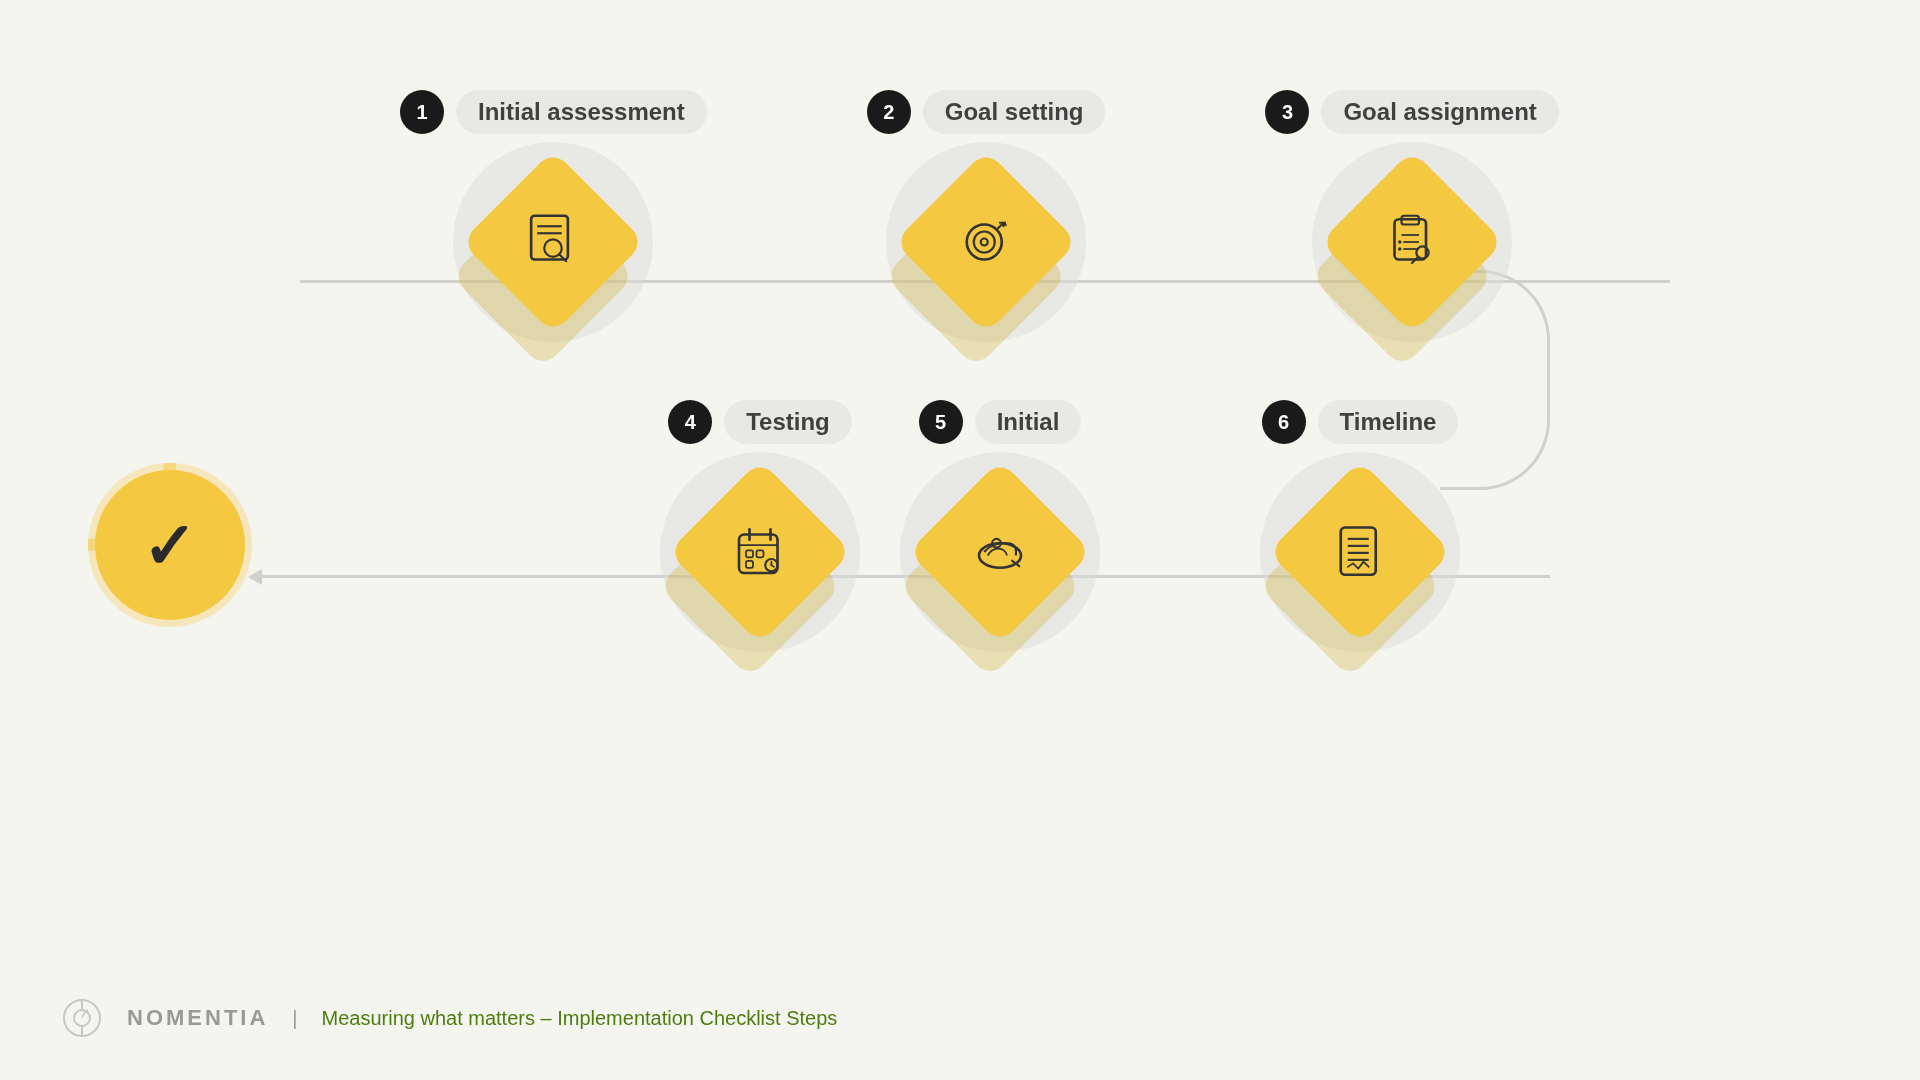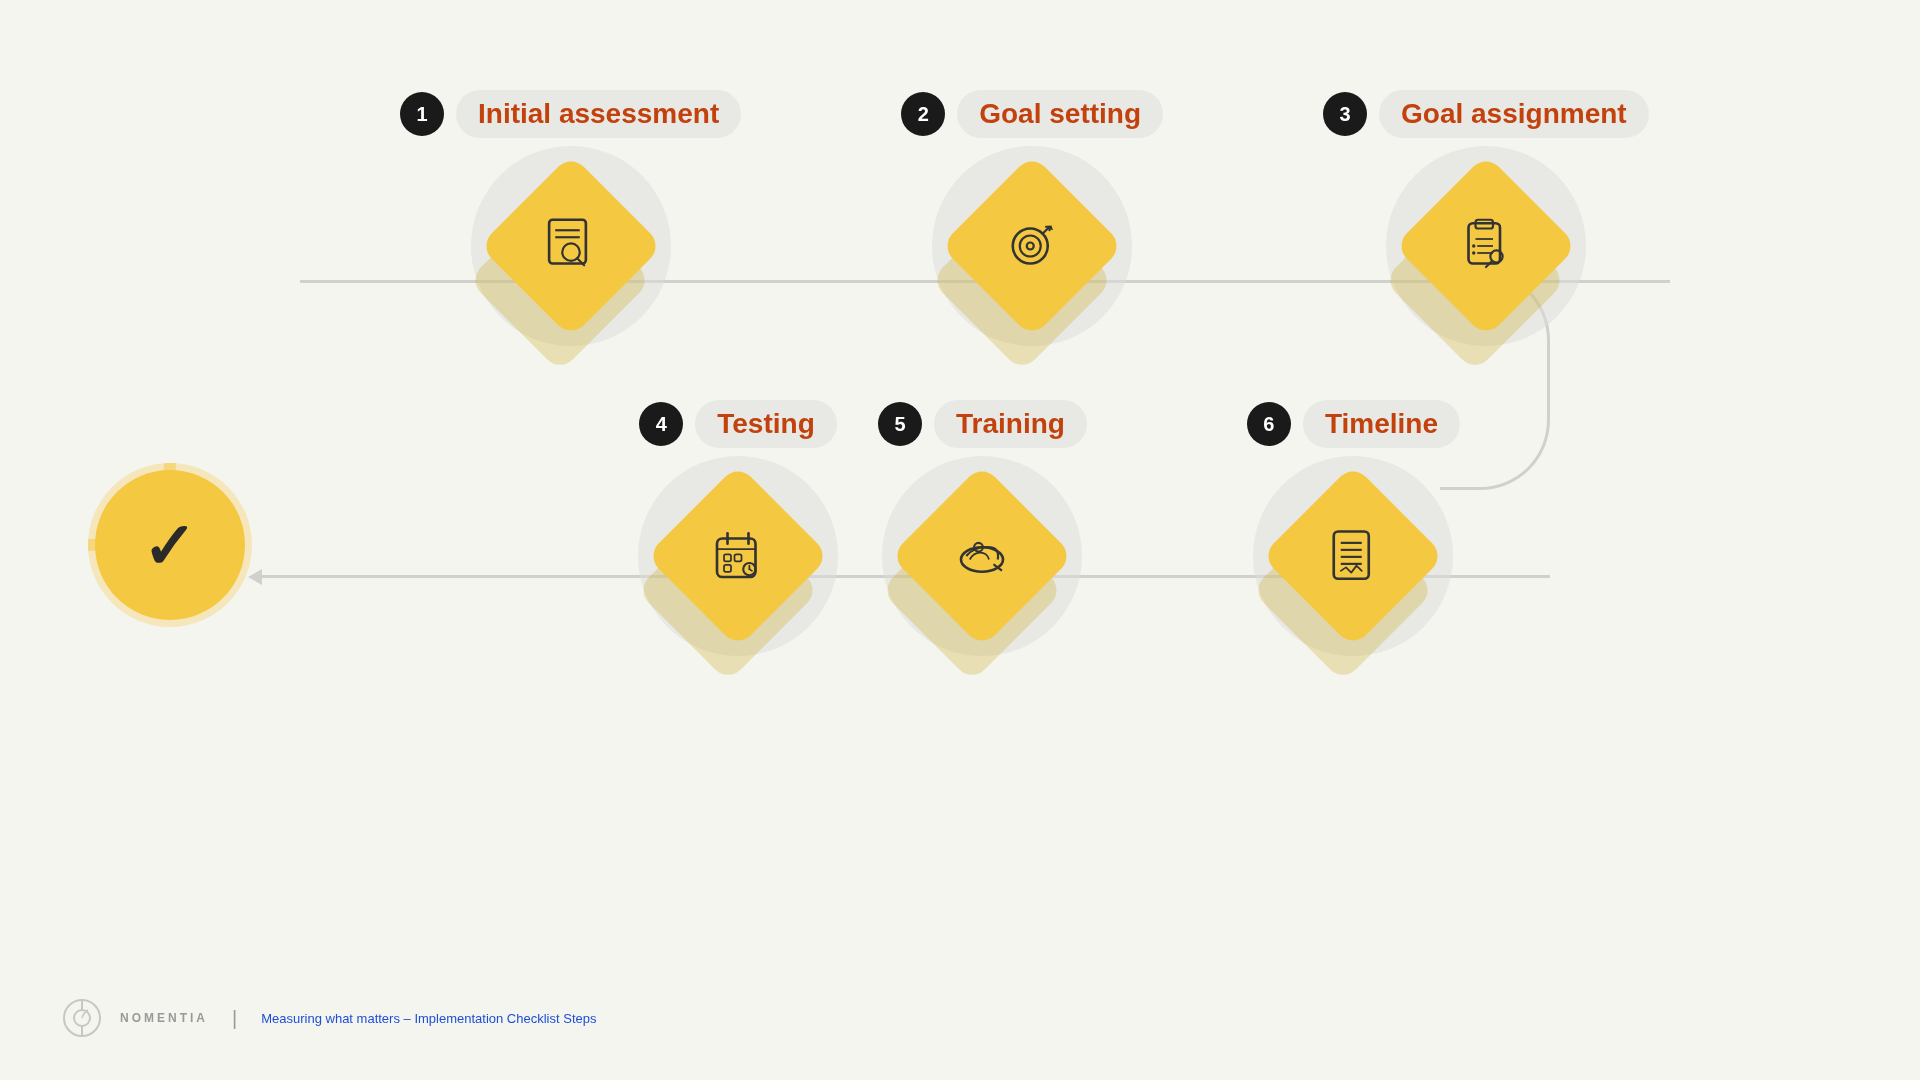--- a/index.html
+++ b/index.html
@@ -51,23 +51,23 @@
       display: flex;
       align-items: center;
       justify-content: center;
       flex-shrink: 0;
     }
 
     .step-label-bubble {
       background: #e8e8e4;
       border-radius: 30px;
       padding: 8px 22px;
-      font-size: 28px;
+      font-size: 24px;
       font-weight: 700;
-      color: #c2410c;
+      color: #404040;
       white-space: nowrap;
     }
 
     .diamond-bg {
       width: 130px;
       height: 130px;
       background: #f5c842;
       transform: rotate(45deg);
       border-radius: 18px;
       position: absolute;
@@ -104,36 +104,37 @@
       gap: 16px;
     }
 
     .logo-icon {
       width: 44px;
       height: 44px;
       opacity: 0.5;
     }
 
     .logo-text {
-      font-size: 12px;
+      font-size: 22px;
       font-weight: 700;
       color: #999;
       letter-spacing: 3px;
       text-transform: uppercase;
+      margin-left: 7px;
     }
 
     .divider {
       color: #999;
       font-size: 20px;
       margin: 0 8px;
     }
 
     .tagline {
-      font-size: 13px;
-      color: #1d4ed8;
+      font-size: 20px;
+      color: #4d7c0f;
     }
 
     
     .icon-svg {
       width: 70px;
       height: 70px;
       position: relative;
       z-index: 2;
     }
   </style>
@@ -266,21 +267,21 @@
           </div>
         </div>
       </div>
 
       <div class="step-item" style="margin-left: 0; order: 2;">
         <div class="step-header">
           <div class="step-number">
             <span>5</span>
           </div>
           <div class="step-label-bubble">
-            <span>Training</span>
+            <span>Initial</span>
           </div>
         </div>
         <div class="diamond-outer">
           <div style="position:relative; width:155px; height:155px; display:flex; align-items:center; justify-content:center;">
             <div class="diamond-shadow" style="position:absolute; bottom:-10px; left:2px;"></div>
             <div class="diamond-bg"></div>
             <svg class="icon-svg" viewBox="0 0 80 80" fill="none" xmlns="http://www.w3.org/2000/svg">
               <ellipse cx="40" cy="44" rx="24" ry="14" stroke="#333" stroke-width="3" fill="none"></ellipse>
               <path d="M22 40 Q32 28 50 30 Q60 31 58 44" stroke="#333" stroke-width="2.5" fill="none"></path>
               <circle cx="36" cy="30" r="5" stroke="#333" stroke-width="2.5" fill="none"></circle>

